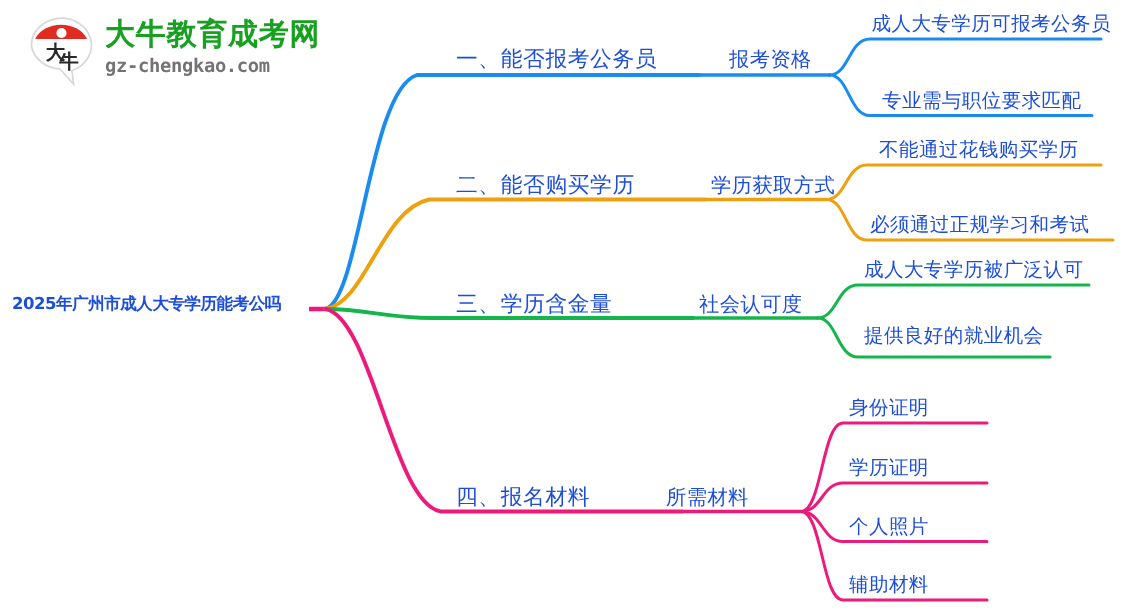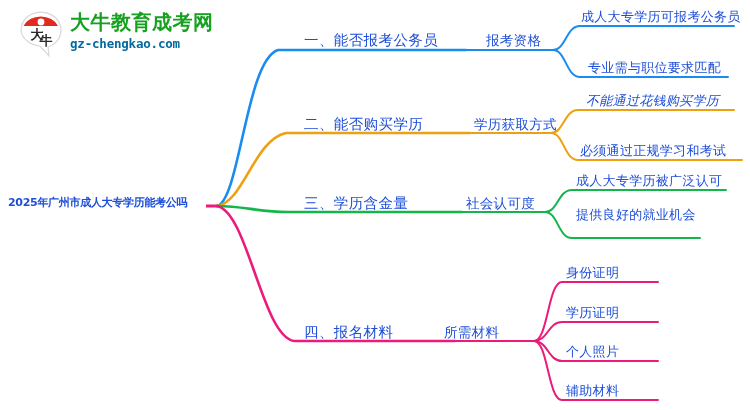--- a/index.html
+++ b/index.html
@@ -46,21 +46,21 @@
     font-weight: bold;
     color: #18a021;
     letter-spacing: 0.5px;
     line-height: 25px;
     white-space: nowrap;
   }
   .logo-sub {
     font-family: "DejaVu Sans Mono", "Liberation Mono", monospace;
     font-size: 12.5px;
     font-weight: bold;
-    color: #0369a1;
+    color: #737373;
     letter-spacing: -0.2px;
     line-height: 18px;
     white-space: nowrap;
   }
   .node-text {
     position: absolute;
     color: #1d4ed8;
     font-family: "DejaVu Sans", "Liberation Sans", sans-serif;
     white-space: nowrap;
     line-height: 1;
@@ -139,27 +139,27 @@
 
   <div class="node-text root-text" style="left:8px; top:197px;">2025年广州市成人大专学历能考公吗</div>
 
   <div class="node-text branch-text" style="left:304px; top:33px;">一、能否报考公务员</div>
   <div class="node-text sub-text" style="left:486px; top:34px;">报考资格</div>
   <div class="node-text leaf-text" style="left:581px; top:10px;">成人大专学历可报考公务员</div>
   <div class="node-text leaf-text" style="left:588px; top:61px;">专业需与职位要求匹配</div>
 
   <div class="node-text branch-text" style="left:304px; top:117px;">二、能否购买学历</div>
   <div class="node-text sub-text" style="left:474px; top:118px;text-align:right;">学历获取方式</div>
-  <div class="node-text leaf-text" style="left:586px; top:94px;font-style:italic;">不能通过花钱购买学历</div>
+  <div class="node-text leaf-text" style="left:586px; top:94px;">不能通过花钱购买学历</div>
   <div class="node-text leaf-text" style="left:580px; top:144px;">必须通过正规学习和考试</div>
 
   <div class="node-text branch-text" style="left:304px; top:196px;text-align:center;">三、学历含金量</div>
   <div class="node-text sub-text" style="left:466px; top:197px;">社会认可度</div>
   <div class="node-text leaf-text" style="left:576px; top:174px;">成人大专学历被广泛认可</div>
-  <div class="node-text leaf-text" style="left:576px; top:208px;text-align:center;">提供良好的就业机会</div>
+  <div class="node-text leaf-text" style="left:576px; top:218px;text-align:center;">提供良好的就业机会</div>
 
   <div class="node-text branch-text" style="left:304px; top:325px;">四、报名材料</div>
   <div class="node-text sub-text" style="left:444px; top:326px;">所需材料</div>
   <div class="node-text leaf-text" style="left:566px; top:266px;">身份证明</div>
   <div class="node-text leaf-text" style="left:566px; top:306px;">学历证明</div>
   <div class="node-text leaf-text" style="left:566px; top:345px;">个人照片</div>
   <div class="node-text leaf-text" style="left:566px; top:384px;">辅助材料</div>
 
 </div>
 

